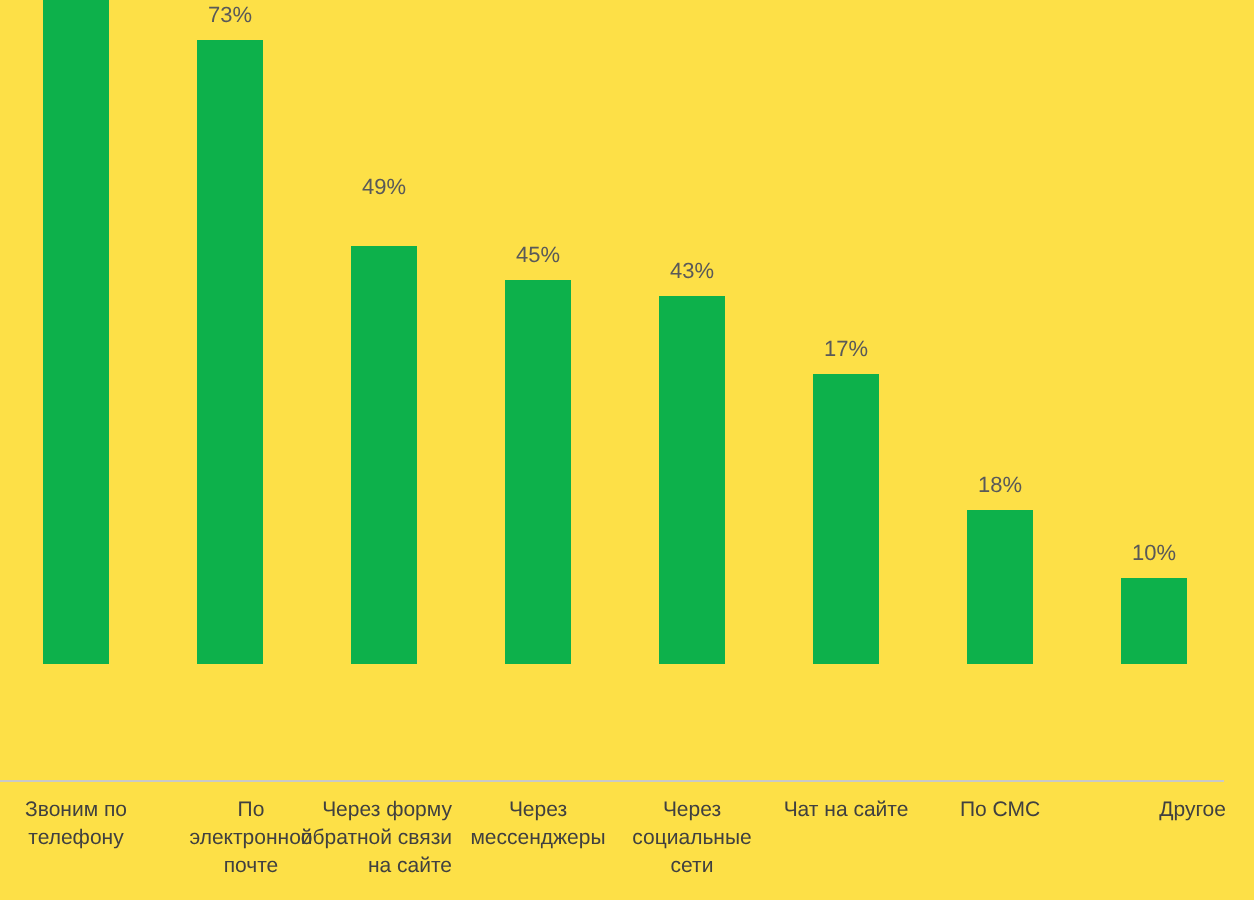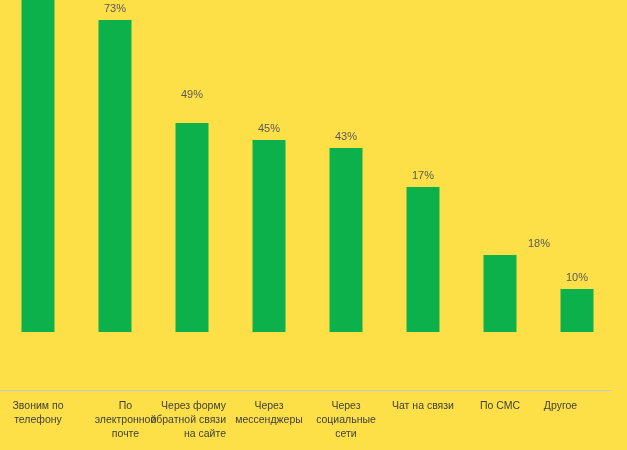--- a/index.html
+++ b/index.html
@@ -115,21 +115,21 @@
         <div class="bar-group" style="left: 307.5px;">
           <div class="bar" aria-label="Через социальные сети 43%" style="height: 183.61px; width: 33px; background: rgb(13, 177, 75);"></div>
           <div class="bar-value" style="bottom: 189.61px; color: rgb(89, 89, 89);">43%</div>
         </div>
         <div class="bar-group" style="left: 384.5px;">
           <div class="bar" aria-label="Чат на сайте 34%" style="height: 145.18px; width: 33px; background: rgb(13, 177, 75);"></div>
           <div class="bar-value" style="bottom: 151.18px; color: rgb(89, 89, 89);">17%</div>
         </div>
         <div class="bar-group" style="left: 461.5px;">
           <div class="bar" aria-label="По СМС 18%" style="height: 76.86px; width: 33px; background: rgb(13, 177, 75);"></div>
-          <div class="bar-value" style="bottom: 82.86px; color: rgb(89, 89, 89); margin-left: 39px;">18%</div>
+          <div class="bar-value" style="bottom: 82.86px; color: rgb(89, 89, 89);">18%</div>
         </div>
         <div class="bar-group" style="left: 538.5px;">
           <div class="bar" aria-label="Другое 10%" style="height: 42.7px; width: 33px; background: rgb(13, 177, 75);"></div>
           <div class="bar-value" style="bottom: 48.7px; color: rgb(89, 89, 89);">10%</div>
         </div>
       </div>
   </div>
 
   <div id="category-labels">
       <div class="cat-label" style="left: -0.5px; color: rgb(64, 64, 64);">Звоним по
@@ -138,18 +138,18 @@
 электронной
 почте</div>
       <div class="cat-label" style="left: 149px; color: rgb(64, 64, 64); text-align: right;">Через форму
 обратной связи
 на сайте</div>
       <div class="cat-label" style="left: 230.5px; color: rgb(64, 64, 64);">Через
 мессенджеры</div>
       <div class="cat-label" style="left: 307.5px; color: rgb(64, 64, 64);">Через
 социальные
 сети</div>
-      <div class="cat-label" style="left: 384.5px; color: rgb(64, 64, 64);">Чат на связи</div>
+      <div class="cat-label" style="left: 384.5px; color: rgb(64, 64, 64);">Чат на сайте</div>
       <div class="cat-label" style="left: 461.5px; color: rgb(64, 64, 64);">По СМС</div>
-      <div class="cat-label" style="left: 522px; color: rgb(64, 64, 64);">Другое</div>
+      <div class="cat-label" style="left: 536px; color: rgb(64, 64, 64); text-align: right;">Другое</div>
     </div>
 
 </div>
 
 </body></html>

